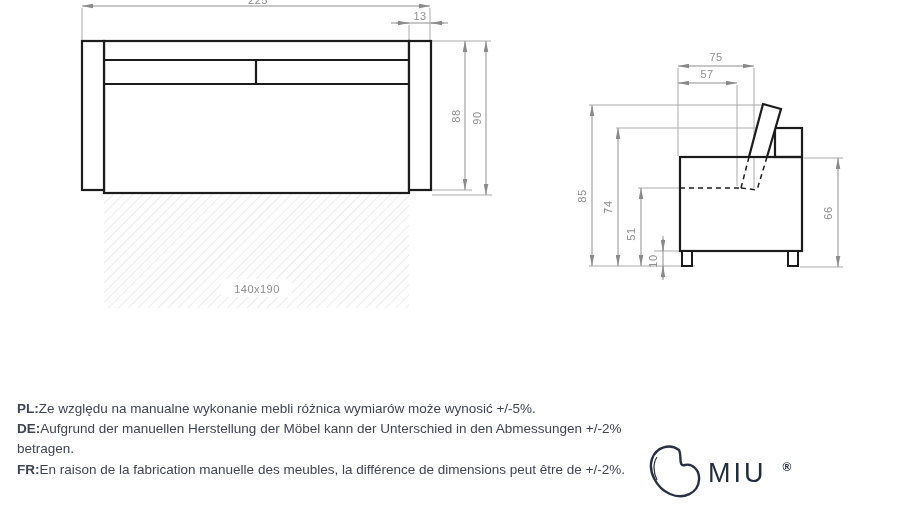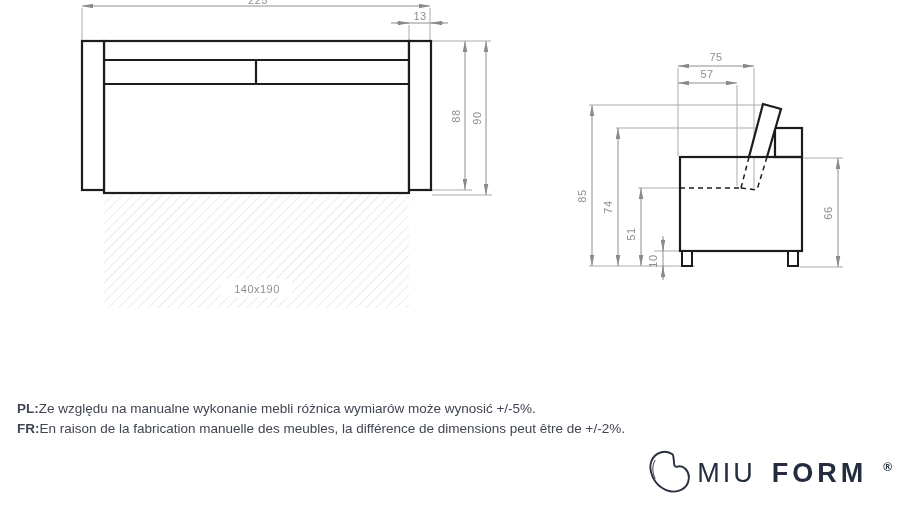--- a/index.html
+++ b/index.html
@@ -120,30 +120,30 @@
         <rect x="680" y="157" width="122" height="94" fill="none" stroke="#1c1c1c" stroke-width="2.2"></rect>
         <rect x="682" y="251" width="10" height="15" fill="#ffffff" stroke="#1c1c1c" stroke-width="2"></rect>
         <rect x="788" y="251" width="10" height="15" fill="#ffffff" stroke="#1c1c1c" stroke-width="2"></rect>
       </g>
     </g>
   </svg>
 
   
   <div class="notes">
     <div class="note"><span class="lang">PL:</span><span>Ze względu na manualne wykonanie mebli różnica wymiarów może wynosić +/-5%.</span></div>
+    <div class="note"><span class="lang">DE:</span><span>Aufgrund der manuellen Herstellung der Möbel kann der Unterschied in den Abmessungen +/-2% betragen.</span></div>
     <div class="note"><span class="lang">FR:</span><span>En raison de la fabrication manuelle des meubles, la différence de dimensions peut être de +/-2%.</span></div>
 
   </div>
 
   
   <div class="logo">
     <svg width="54" height="58" viewBox="0 0 54 58">
       <path d="M31,6 C22,-1 8,3 4,15 C0,27 8,44 22,50 C36,56 50,49 51,36 C52,26 44,19 37,21 C30,23 34,12 31,6 Z" fill="none" stroke="#2a3040" stroke-width="2.4"></path>
       <path d="M9,13 C5,19 5,28 9,36" fill="none" stroke="#2a3040" stroke-width="1.2"></path>
     </svg>
     <div class="logo-text">
       <span class="logo-light">MIU</span>
-        <span class="logo-bold">FORM</span>
         <span class="logo-reg">®</span>
     </div>
   </div>
 
 </div>
 
 </body></html>

